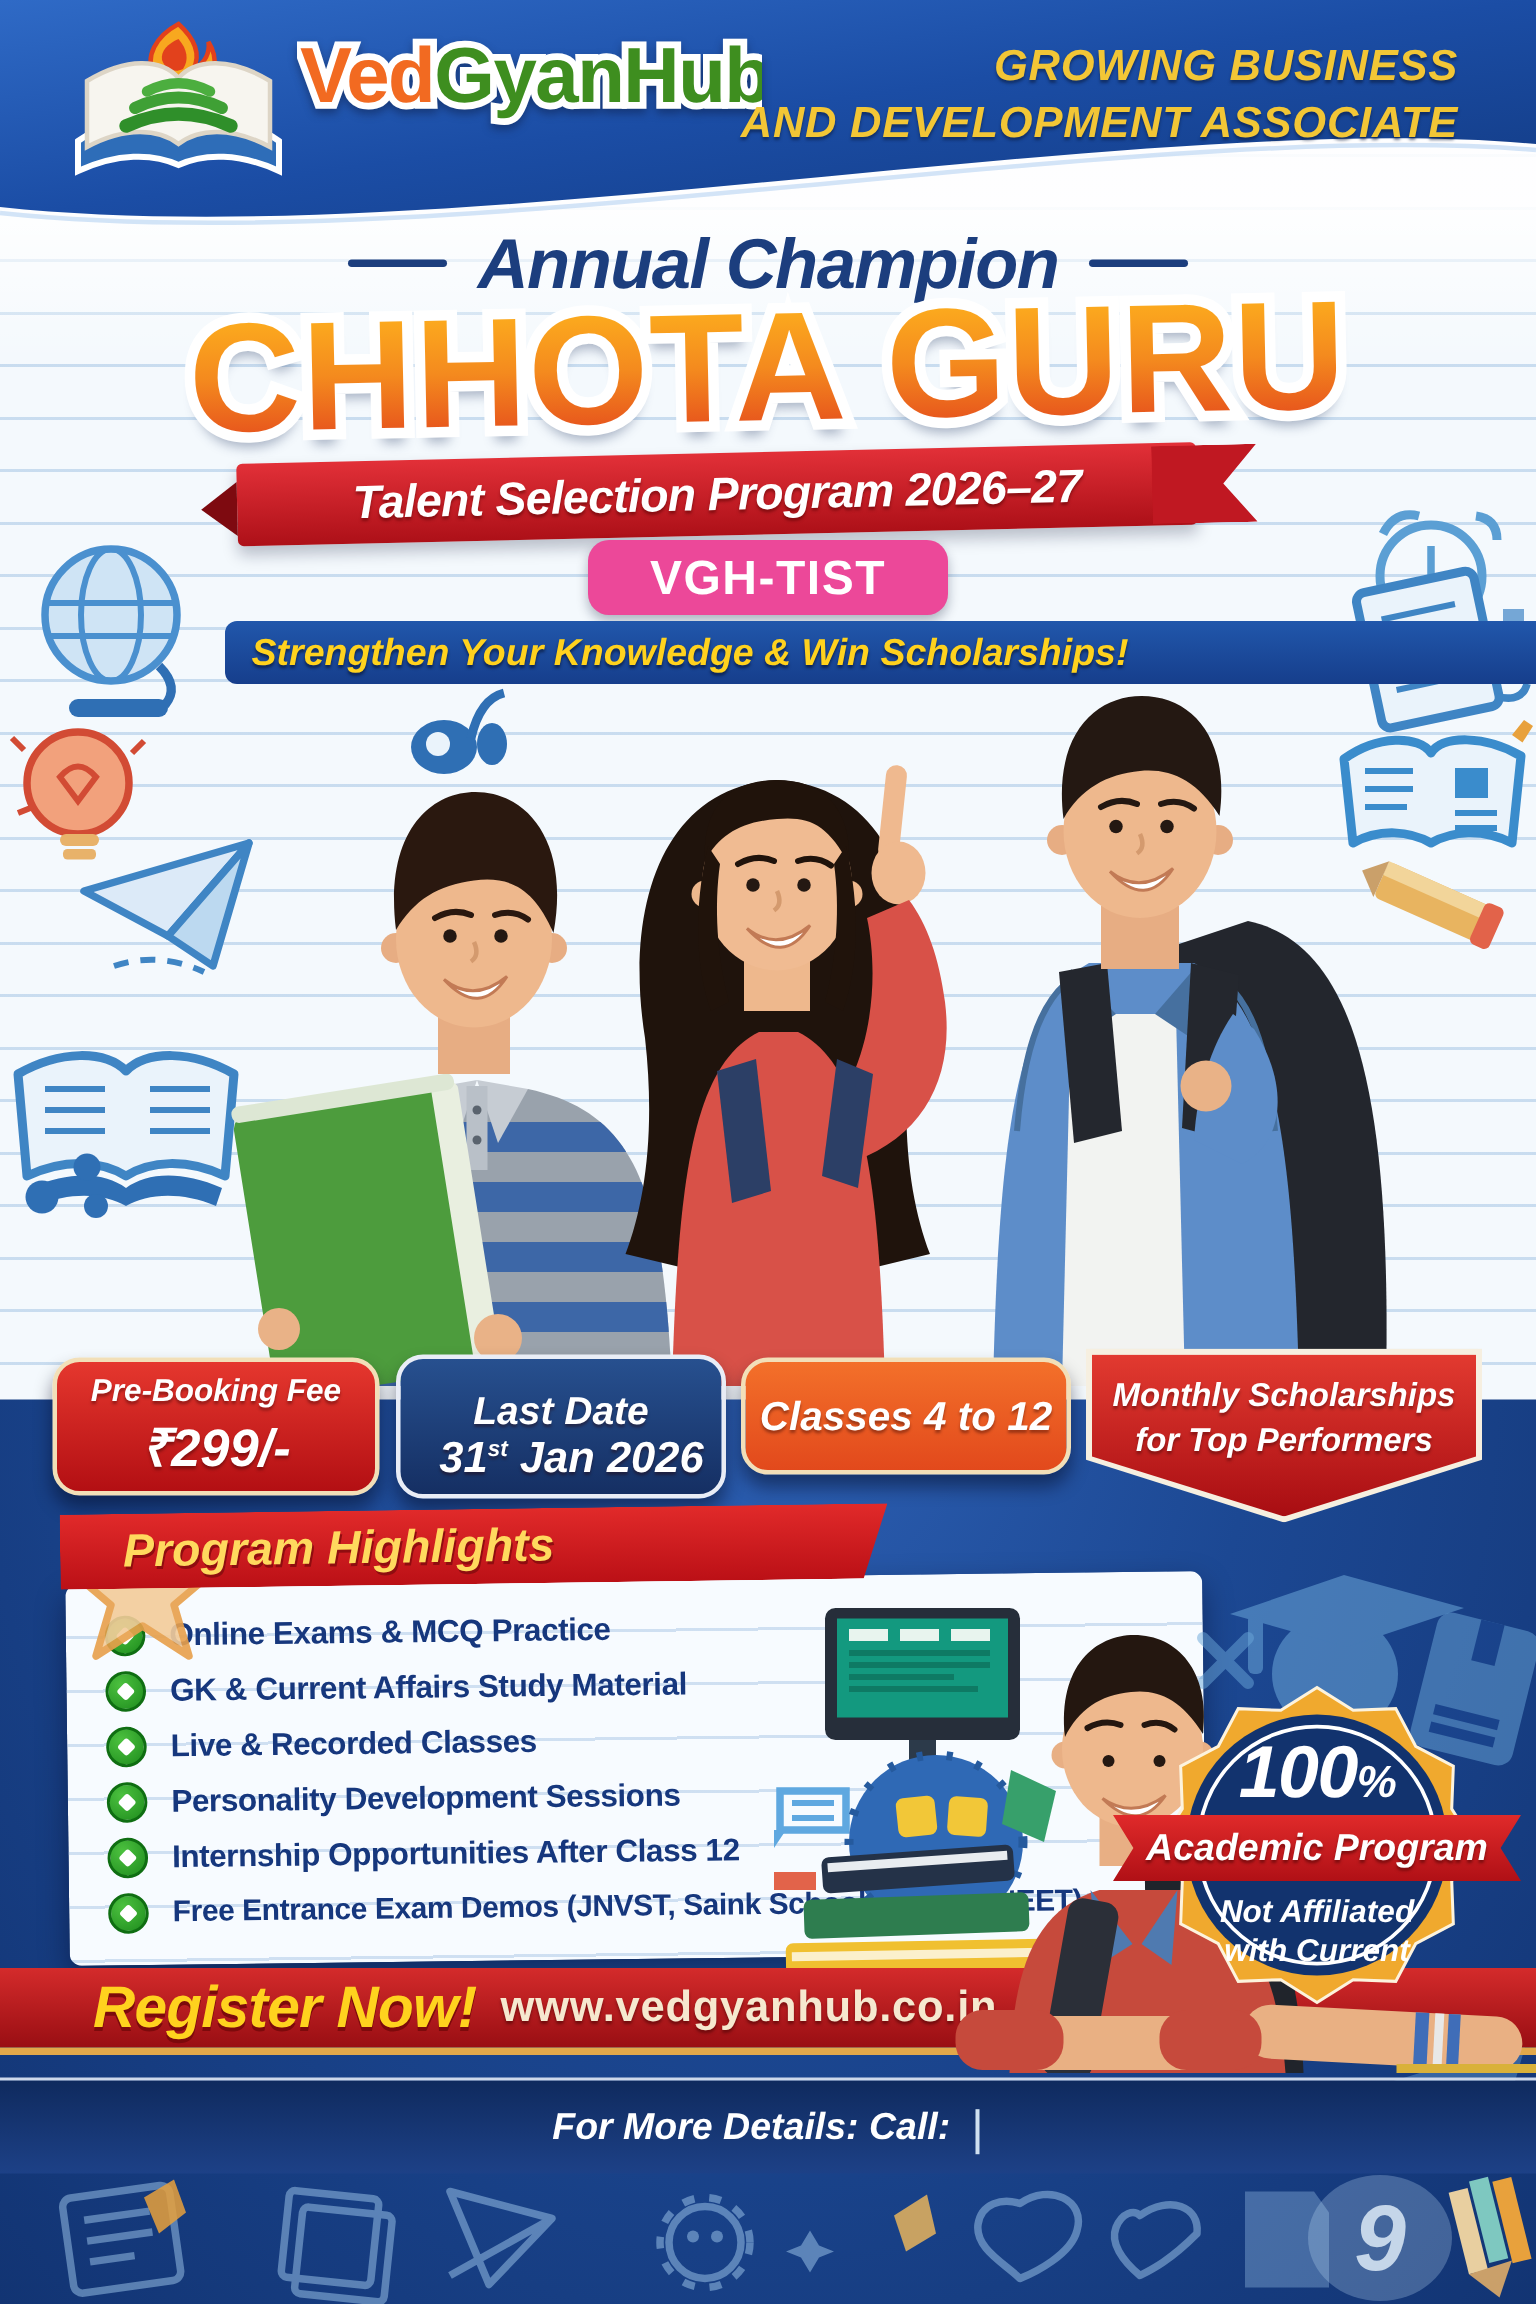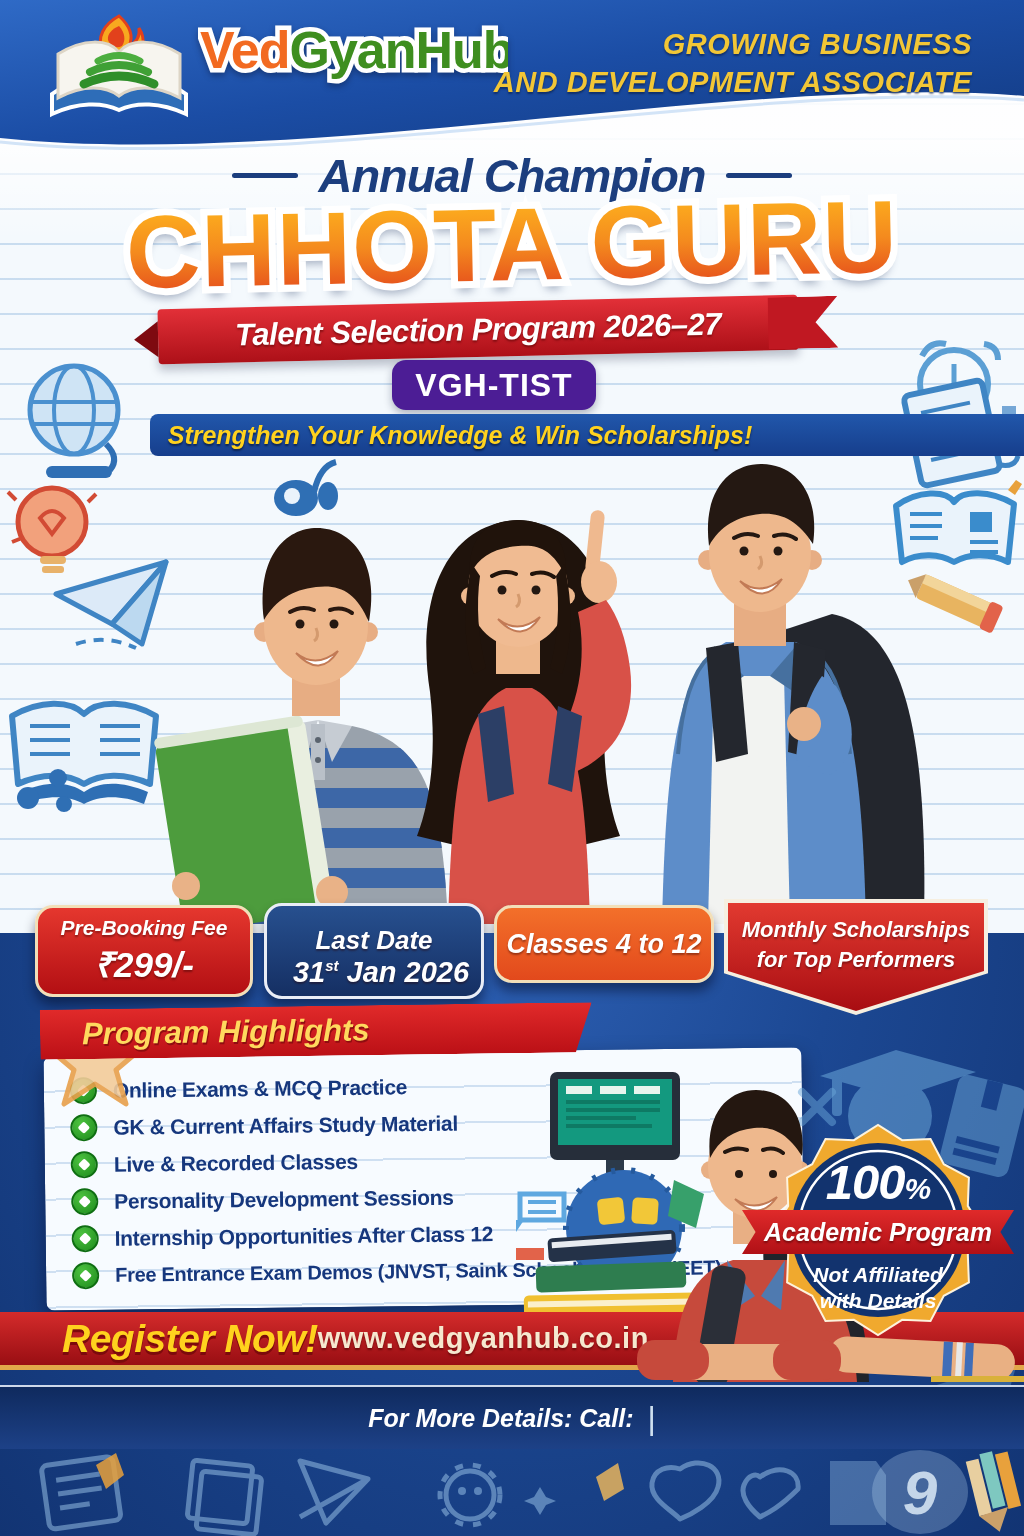--- a/index.html
+++ b/index.html
@@ -37,22 +37,22 @@
     background:linear-gradient(180deg,#e23038,#ad1018);border-radius:4px;
     transform:rotate(-1.3deg);display:flex;align-items:center;justify-content:center;
     box-shadow:0 6px 10px rgba(10,20,50,.25);}
   .ribbon::before{content:"";position:absolute;left:-24px;top:12px;
     border-style:solid;border-width:18px 24px 18px 0;
     border-color:transparent #7e0a10 transparent transparent;}
   .ribbon::after{content:"";position:absolute;right:-40px;top:2px;width:70px;height:52px;
     background:#c01822;clip-path:polygon(0 0,100% 0,68% 50%,100% 100%,0 100%);z-index:-1;}
   .ribbon-text{color:#fff;font-weight:900;font-style:italic;font-size:31px;
     text-shadow:0 2px 2px rgba(80,0,0,.5);letter-spacing:-0.5px;}
-  .code-pill{position:absolute;left:392px;top:360px;width:204px;height:50px;
-    background:#4c1d95;border-radius:14px;display:flex;align-items:center;justify-content:center;
+  .code-pill{position:absolute;left:392px;top:360px;width:240px;height:50px;
+    background:#ec4899;border-radius:14px;display:flex;align-items:center;justify-content:center;
     color:#fff;font-weight:900;font-size:32px;letter-spacing:1px;box-shadow:0 4px 8px rgba(10,20,50,.3);}
   .strip{position:absolute;left:150px;top:414px;width:874px;height:42px;
     background:linear-gradient(180deg,#2157ab,#163e8c);border-radius:8px 0 0 8px;
     display:flex;align-items:center;}
   .strip-text{width:620px;text-align:center;color:#ffd21e;font-weight:900;font-style:italic;
     font-size:25px;text-shadow:0 2px 2px rgba(5,15,40,.6);}
 
   
   .badge{position:absolute;display:flex;flex-direction:column;align-items:center;
     justify-content:center;color:#fff;text-align:center;border-radius:18px;
@@ -109,21 +109,21 @@
     background:linear-gradient(180deg,#e02a2a,#b01016);
     clip-path:polygon(0 0,100% 0,95% 50%,100% 100%,0 100%,5% 50%);
     display:flex;align-items:center;justify-content:center;color:#fff;font-weight:900;
     font-style:italic;font-size:25px;text-shadow:0 2px 2px rgba(60,0,0,.5);}
   .seal-note{position:absolute;top:148px;left:0;width:232px;text-align:center;color:#fff;
     font-weight:700;font-style:italic;font-size:21px;line-height:1.25;}
 
   
   .register{position:absolute;left:0;top:1312px;width:1024px;height:58px;
     background:linear-gradient(180deg,#d42b2b,#990e13);border-bottom:5px solid #e2a84a;
-    display:flex;align-items:center;padding-left:62px;box-sizing:border-box;z-index:6;}
+    display:flex;align-items:center;padding-left:62px;box-sizing:border-box;gap:16px;z-index:6;}
   .register-label{color:#ffd21e;font-weight:900;font-style:italic;font-size:39px;
     text-shadow:0 3px 0 #7c0a0c;letter-spacing:-0.5px;}
   .register-site{color:#f6e8cf;font-weight:900;font-size:29px;letter-spacing:.5px;
     text-shadow:0 2px 2px rgba(60,0,0,.5);}
   .footer{position:absolute;left:0;top:1385px;width:1024px;height:62px;
     background:linear-gradient(180deg,#0f2a5e,#1d4187);border-top:2px solid #cdd8ea;
     display:flex;align-items:center;justify-content:center;gap:14px;color:#fff;z-index:14;}
   .f-label{font-size:25px;font-weight:800;font-style:italic;}
   .f-phone{font-size:41px;font-weight:900;letter-spacing:1px;}
   .f-div{font-size:32px;font-weight:300;color:#cfe0f0;}
@@ -490,21 +490,21 @@
   <div class="seal">
     <svg width="232" height="232" viewBox="-116 -116 232 232">
       <polygon fill="#f0a92e" stroke="#fdf3dd" stroke-width="2" points="105,0 89.8,24.1 90.9,52.5 65.8,65.8 52.5,90.9 24.1,89.8 0,105 -24.1,89.8 -52.5,90.9 -65.8,65.8 -90.9,52.5 -89.8,24.1 -105,0 -89.8,-24.1 -90.9,-52.5 -65.8,-65.8 -52.5,-90.9 -24.1,-89.8 0,-105 24.1,-89.8 52.5,-90.9 65.8,-65.8 90.9,-52.5 89.8,-24.1"></polygon>
       <circle r="87" fill="#12336e"></circle>
       <circle r="79" fill="none" stroke="#ffffff" stroke-width="2.5"></circle>
     </svg>
     <div class="seal-percent"><span>100</span><span class="pct">%</span></div>
     <div class="seal-ribbon">Academic Program</div>
     <div class="seal-note">
       <div>Not Affiliated</div>
-      <div>with Details</div>
+      <div>with Current</div>
     </div>
   </div>
 
   <div class="footer">
     <span class="f-label">For More Details: Call:</span>
     <span class="f-div">|</span>
   </div>
 
   <svg class="abs" style="left:0;top:1447px;" width="1024" height="89" viewBox="0 0 1024 89">
     <g stroke="#9fc8ec" stroke-width="5" fill="none" opacity=".5" stroke-linejoin="round">

